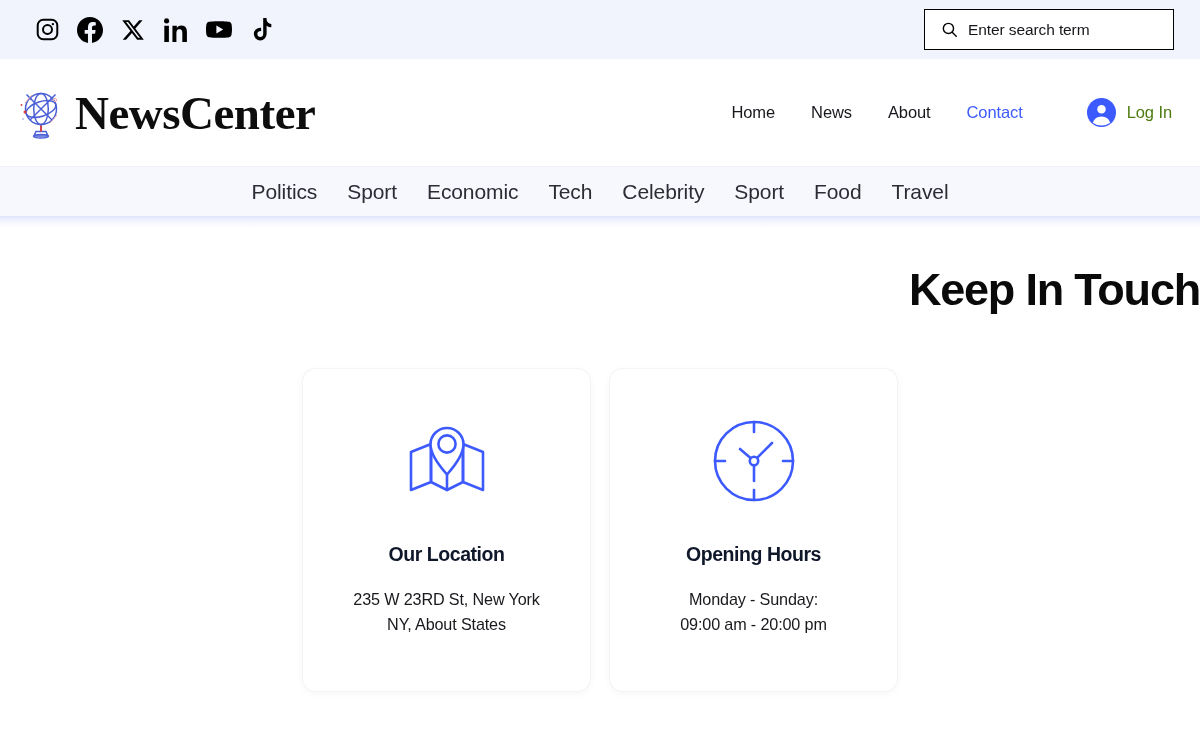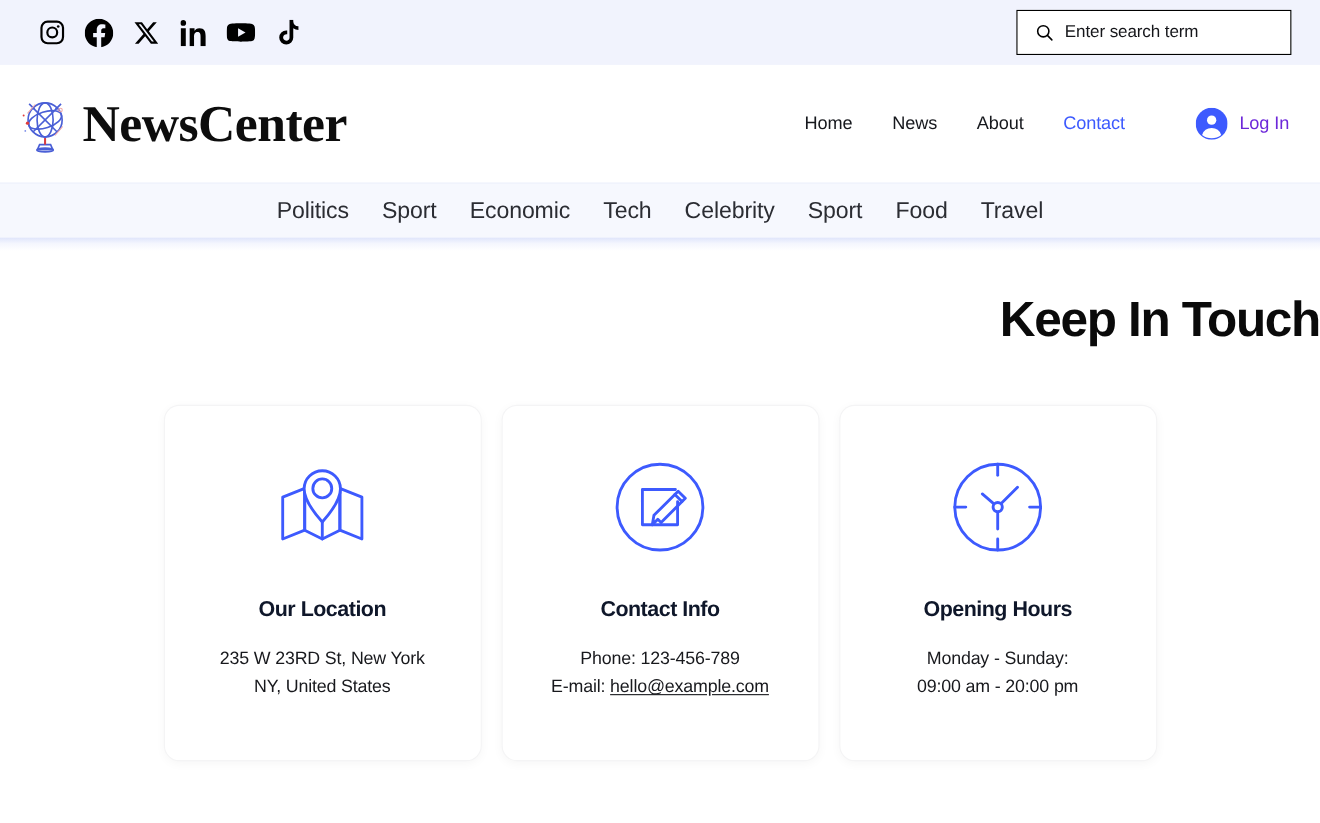--- a/index.html
+++ b/index.html
@@ -97,21 +97,21 @@
   .login {
     display: flex;
     align-items: center;
     gap: 11px;
     margin-left: 46px;
     cursor: pointer;
   }
   .avatar { width: 29px; height: 29px; flex: 0 0 auto; }
   .login-label {
     font-size: 16.5px;
-    color: #6d28d9;
+    color: #4d7c0f;
     letter-spacing: -0.1px;
   }
 
   
   .catbar-wrap { position: relative; }
   .catbar {
     height: 50px;
     background: #f6f8fe;
     display: flex;
     align-items: center;
@@ -329,39 +329,24 @@
           <path d="M58 22 L78 30 L78 68 L58 60 Z"></path>
           <path d="M26 22 L26 60 L42 68 L58 60 L58 22"></path>
           <path d="M42 52 L42 68"></path>
           <path d="M42 6 C51 6 58.5 13.3 58.5 22.3 C58.5 33 46.5 47.5 42 52.5 C37.5 47.5 25.5 33 25.5 22.3 C25.5 13.3 33 6 42 6 Z" fill="#ffffff"></path>
           <circle cx="42" cy="22" r="8.6"></circle>
         </svg>
       </div>
       <div class="card-title">Our Location</div>
       <div class="card-lines">
         <div>235 W 23RD St, New York</div>
-        <div>NY, United States</div>
+        <div>NY, About States</div>
       </div>
     </div>
 
-    <div class="card">
-      <div class="card-icon">
-        <svg width="84" height="84" viewBox="0 0 84 84" fill="none" stroke="#3d5afe" stroke-width="2.6" stroke-linejoin="round" stroke-linecap="round">
-          <circle cx="42" cy="42" r="39"></circle>
-          <path d="M56 26 H26 V58 H58 V37"></path>
-          <path d="M40 53 L35 58 L36.5 49.5 L58.5 27.5 L65 34 L43 56 Z"></path>
-          <path d="M55.5 30.5 L62 37"></path>
-        </svg>
-      </div>
-      <div class="card-title">Contact Info</div>
-      <div class="card-lines">
-        <div>Phone: 123-456-789</div>
-        <div><span>E-mail: </span><a class="card-link" href="#">hello@example.com</a></div>
-      </div>
-    </div>
 
     <div class="card">
       <div class="card-icon">
         <svg width="84" height="84" viewBox="0 0 84 84" fill="none" stroke="#3d5afe" stroke-width="2.6" stroke-linecap="round">
           <circle cx="42" cy="42" r="39"></circle>
           <line x1="42" y1="3" x2="42" y2="13"></line>
           <line x1="42" y1="71" x2="42" y2="81"></line>
           <line x1="3" y1="42" x2="13" y2="42"></line>
           <line x1="71" y1="42" x2="81" y2="42"></line>
           <line x1="42" y1="42" x2="42" y2="62"></line>

